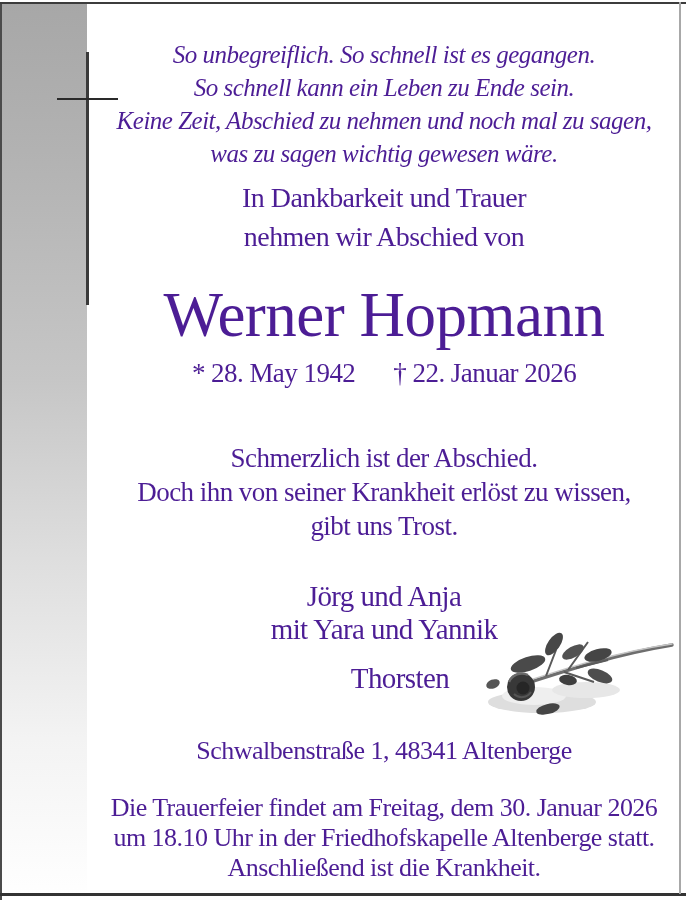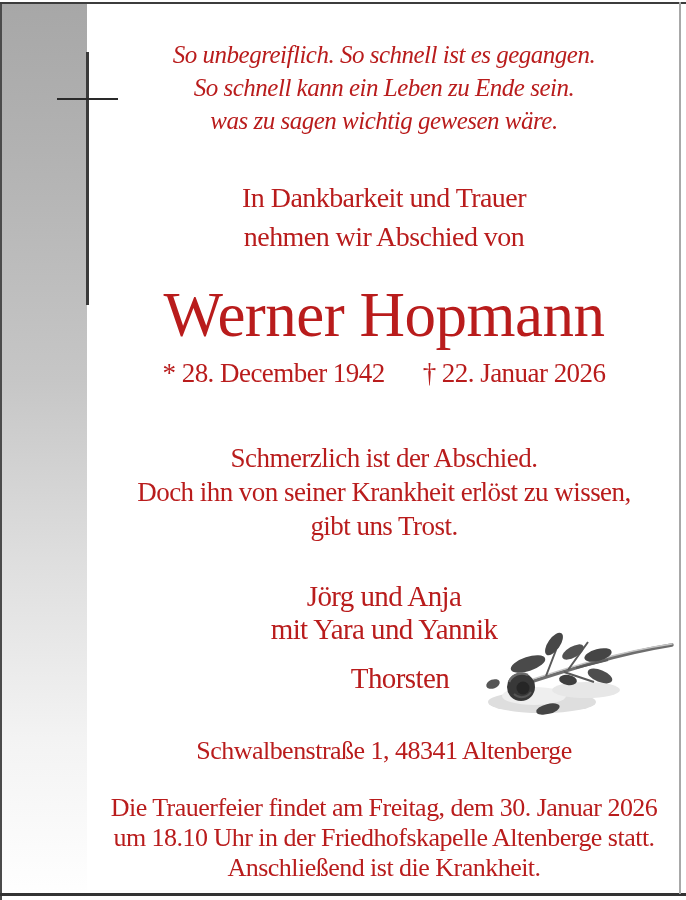--- a/index.html
+++ b/index.html
@@ -2,21 +2,21 @@
 <html lang="de"><head>
 <meta charset="utf-8">
 <style>
   html, body { margin: 0; padding: 0; background: #ffffff; }
   #obituary {
     position: relative;
     width: 686px;
     height: 900px;
     background: #ffffff;
     font-family: "Liberation Serif", "DejaVu Serif", serif;
-    color: #b91c1c;
+    color: #4c1d95;
     overflow: hidden;
   }
   
   .rule-top    { position: absolute; left: 0; top: 2px;    width: 686px; height: 2px; background: #3c3c3c; }
   .rule-bottom { position: absolute; left: 0; top: 893px;  width: 686px; height: 3px; background: #333333; }
   .rule-right  { position: absolute; left: 679px; top: 2px; width: 2px;  height: 892px; background: #a8a8a8; }
   
   .gradient-bar {
     position: absolute; left: 0; top: 2px; width: 85px; height: 898px;
     border-left: 2px solid #4b4b4b;
@@ -53,32 +53,33 @@
   <div class="rule-right"></div>
 
   <div>
     <div class="cross-v"></div>
     <div class="cross-h"></div>
   </div>
 
   <div class="col verse">
     <div>So unbegreiflich. So schnell ist es gegangen.</div>
     <div>So schnell kann ein Leben zu Ende sein.</div>
+    <div>Keine Zeit, Abschied zu nehmen und noch mal zu sagen,</div>
     <div>was zu sagen wichtig gewesen wäre.</div>
   </div>
 
   <div class="col intro">
     <div>In Dankbarkeit und Trauer</div>
     <div>nehmen wir Abschied von</div>
   </div>
 
   <div class="col deceased">Werner Hopmann</div>
 
   <div class="col dates">
-    <span>* 28. December 1942</span><span class="gap"></span><span>† 22. Januar 2026</span>
+    <span>* 28. May 1942</span><span class="gap"></span><span>† 22. Januar 2026</span>
   </div>
 
   <div class="col consolation">
     <div>Schmerzlich ist der Abschied.</div>
     <div>Doch ihn von seiner Krankheit erlöst zu wissen,</div>
     <div>gibt uns Trost.</div>
   </div>
 
   <div class="col mourners">
     <div>Jörg und Anja</div>

